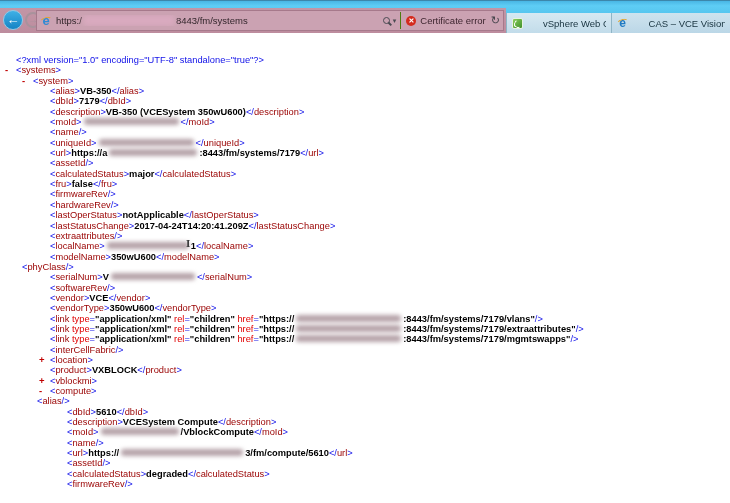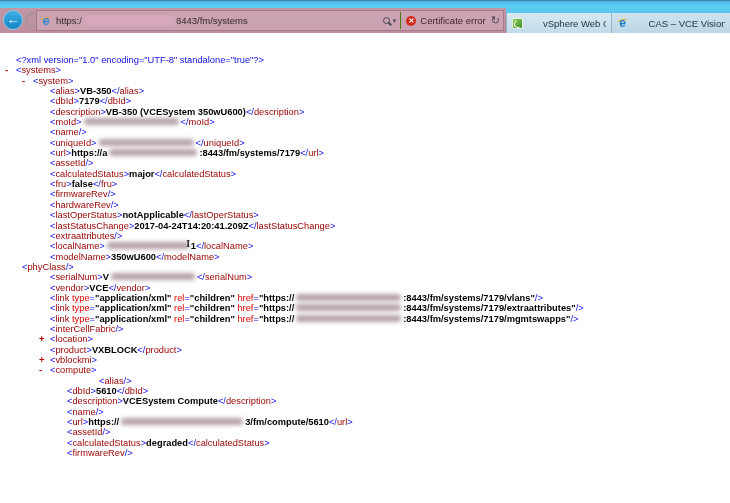--- a/index.html
+++ b/index.html
@@ -131,32 +131,35 @@
       <div class="xline" style="padding-left: 50px;"><span class="tk-m">&lt;</span><span class="tk-t">fru</span><span class="tk-m">&gt;</span><span class="tk-v">false</span><span class="tk-m">&lt;/</span><span class="tk-t">fru</span><span class="tk-m">&gt;</span></div>
       <div class="xline" style="padding-left: 50px;"><span class="tk-m">&lt;</span><span class="tk-t">firmwareRev</span><span class="tk-m">/&gt;</span></div>
       <div class="xline" style="padding-left: 50px;"><span class="tk-m">&lt;</span><span class="tk-t">hardwareRev</span><span class="tk-m">/&gt;</span></div>
       <div class="xline" style="padding-left: 50px;"><span class="tk-m">&lt;</span><span class="tk-t">lastOperStatus</span><span class="tk-m">&gt;</span><span class="tk-v">notApplicable</span><span class="tk-m">&lt;/</span><span class="tk-t">lastOperStatus</span><span class="tk-m">&gt;</span></div>
       <div class="xline" style="padding-left: 50px;"><span class="tk-m">&lt;</span><span class="tk-t">lastStatusChange</span><span class="tk-m">&gt;</span><span class="tk-v">2017-04-24T14:20:41.209Z</span><span class="tk-m">&lt;/</span><span class="tk-t">lastStatusChange</span><span class="tk-m">&gt;</span></div>
       <div class="xline" style="padding-left: 50px;"><span class="tk-m">&lt;</span><span class="tk-t">extraattributes</span><span class="tk-m">/&gt;</span></div>
       <div class="xline" style="padding-left: 50px;"><span class="tk-m">&lt;</span><span class="tk-t">localName</span><span class="tk-m">&gt;</span><span class="redact" style="width: 82px;"></span><span class="tk-v">1</span><span class="tk-m">&lt;/</span><span class="tk-t">localName</span><span class="tk-m">&gt;</span></div>
       <div class="xline" style="padding-left: 50px;"><span class="tk-m">&lt;</span><span class="tk-t">modelName</span><span class="tk-m">&gt;</span><span class="tk-v">350wU600</span><span class="tk-m">&lt;/</span><span class="tk-t">modelName</span><span class="tk-m">&gt;</span></div>
       <div class="xline" style="padding-left: 22px;"><span class="tk-m">&lt;</span><span class="tk-t">phyClass</span><span class="tk-m">/&gt;</span></div>
       <div class="xline" style="padding-left: 50px;"><span class="tk-m">&lt;</span><span class="tk-t">serialNum</span><span class="tk-m">&gt;</span><span class="tk-v">V</span><span class="redact" style="width: 84px;"></span><span class="tk-m">&lt;/</span><span class="tk-t">serialNum</span><span class="tk-m">&gt;</span></div>
+      <div class="xline" style="padding-left: 50px;"><span class="tk-m">&lt;</span><span class="tk-t">softwareRev</span><span class="tk-m">/&gt;</span></div>
       <div class="xline" style="padding-left: 50px;"><span class="tk-m">&lt;</span><span class="tk-t">vendor</span><span class="tk-m">&gt;</span><span class="tk-v">VCE</span><span class="tk-m">&lt;/</span><span class="tk-t">vendor</span><span class="tk-m">&gt;</span></div>
+      <div class="xline" style="padding-left: 50px;"><span class="tk-m">&lt;</span><span class="tk-t">vendorType</span><span class="tk-m">&gt;</span><span class="tk-v">350wU600</span><span class="tk-m">&lt;/</span><span class="tk-t">vendorType</span><span class="tk-m">&gt;</span></div>
       <div class="xline" style="padding-left: 50px;"><span class="tk-m">&lt;</span><span class="tk-t">link</span><span class="tk-at"> type</span><span class="tk-m">=</span><span class="tk-v">"application/xml"</span><span class="tk-at"> rel</span><span class="tk-m">=</span><span class="tk-v">"children"</span><span class="tk-at"> href</span><span class="tk-m">=</span><span class="tk-v">"https://</span><span class="redact" style="width: 105px;"></span><span class="tk-v">:8443/fm/systems/7179/vlans"</span><span class="tk-m">/&gt;</span></div>
       <div class="xline" style="padding-left: 50px;"><span class="tk-m">&lt;</span><span class="tk-t">link</span><span class="tk-at"> type</span><span class="tk-m">=</span><span class="tk-v">"application/xml"</span><span class="tk-at"> rel</span><span class="tk-m">=</span><span class="tk-v">"children"</span><span class="tk-at"> href</span><span class="tk-m">=</span><span class="tk-v">"https://</span><span class="redact" style="width: 105px;"></span><span class="tk-v">:8443/fm/systems/7179/extraattributes"</span><span class="tk-m">/&gt;</span></div>
       <div class="xline" style="padding-left: 50px;"><span class="tk-m">&lt;</span><span class="tk-t">link</span><span class="tk-at"> type</span><span class="tk-m">=</span><span class="tk-v">"application/xml"</span><span class="tk-at"> rel</span><span class="tk-m">=</span><span class="tk-v">"children"</span><span class="tk-at"> href</span><span class="tk-m">=</span><span class="tk-v">"https://</span><span class="redact" style="width: 105px;"></span><span class="tk-v">:8443/fm/systems/7179/mgmtswapps"</span><span class="tk-m">/&gt;</span></div>
       <div class="xline" style="padding-left: 50px;"><span class="tk-m">&lt;</span><span class="tk-t">interCellFabric</span><span class="tk-m">/&gt;</span></div>
       <div class="xline" style="padding-left: 50px;"><span class="marker" style="left: 39px;">+</span><span class="tk-m">&lt;</span><span class="tk-t">location</span><span class="tk-m">&gt;</span></div>
       <div class="xline" style="padding-left: 50px;"><span class="tk-m">&lt;</span><span class="tk-t">product</span><span class="tk-m">&gt;</span><span class="tk-v">VXBLOCK</span><span class="tk-m">&lt;/</span><span class="tk-t">product</span><span class="tk-m">&gt;</span></div>
       <div class="xline" style="padding-left: 50px;"><span class="marker" style="left: 39px;">+</span><span class="tk-m">&lt;</span><span class="tk-t">vblockmi</span><span class="tk-m">&gt;</span></div>
       <div class="xline" style="padding-left: 50px;"><span class="marker" style="left: 39px;">-</span><span class="tk-m">&lt;</span><span class="tk-t">compute</span><span class="tk-m">&gt;</span></div>
-      <div class="xline" style="padding-left: 99px;"><span class="tk-m">&lt;</span><span class="tk-t">alias</span><span class="tk-m">/&gt;</span></div>
+      <div class="xline" style="padding-left: 37px;"><span class="tk-m">&lt;</span><span class="tk-t">alias</span><span class="tk-m">/&gt;</span></div>
       <div class="xline" style="padding-left: 67px;"><span class="tk-m">&lt;</span><span class="tk-t">dbId</span><span class="tk-m">&gt;</span><span class="tk-v">5610</span><span class="tk-m">&lt;/</span><span class="tk-t">dbId</span><span class="tk-m">&gt;</span></div>
       <div class="xline" style="padding-left: 67px;"><span class="tk-m">&lt;</span><span class="tk-t">description</span><span class="tk-m">&gt;</span><span class="tk-v">VCESystem Compute</span><span class="tk-m">&lt;/</span><span class="tk-t">description</span><span class="tk-m">&gt;</span></div>
+      <div class="xline" style="padding-left: 67px;"><span class="tk-m">&lt;</span><span class="tk-t">moId</span><span class="tk-m">&gt;</span><span class="redact" style="width: 78px;"></span><span class="tk-v">/VblockCompute</span><span class="tk-m">&lt;/</span><span class="tk-t">moId</span><span class="tk-m">&gt;</span></div>
       <div class="xline" style="padding-left: 67px;"><span class="tk-m">&lt;</span><span class="tk-t">name</span><span class="tk-m">/&gt;</span></div>
       <div class="xline" style="padding-left: 67px;"><span class="tk-m">&lt;</span><span class="tk-t">url</span><span class="tk-m">&gt;</span><span class="tk-v">https://</span><span class="redact" style="width: 122px;"></span><span class="tk-v">3/fm/compute/5610</span><span class="tk-m">&lt;/</span><span class="tk-t">url</span><span class="tk-m">&gt;</span></div>
       <div class="xline" style="padding-left: 67px;"><span class="tk-m">&lt;</span><span class="tk-t">assetId</span><span class="tk-m">/&gt;</span></div>
       <div class="xline" style="padding-left: 67px;"><span class="tk-m">&lt;</span><span class="tk-t">calculatedStatus</span><span class="tk-m">&gt;</span><span class="tk-v">degraded</span><span class="tk-m">&lt;/</span><span class="tk-t">calculatedStatus</span><span class="tk-m">&gt;</span></div>
       <div class="xline" style="padding-left: 67px;"><span class="tk-m">&lt;</span><span class="tk-t">firmwareRev</span><span class="tk-m">/&gt;</span></div>
     </div>
 
   <div class="ibeam">I</div>
 
 </div>

